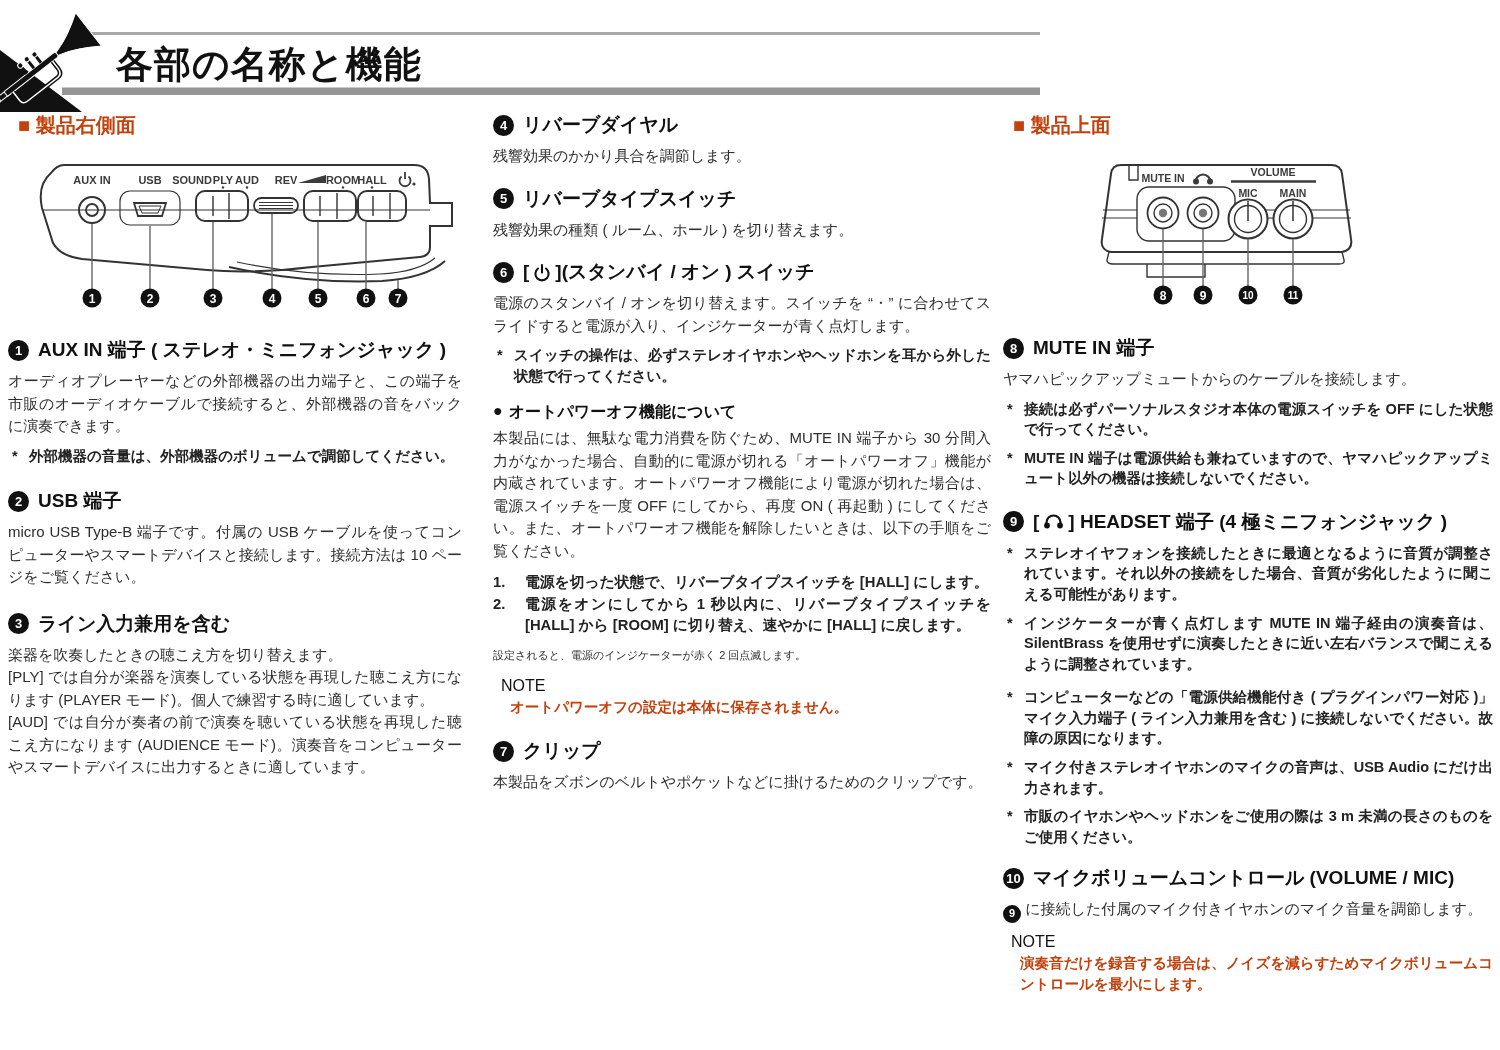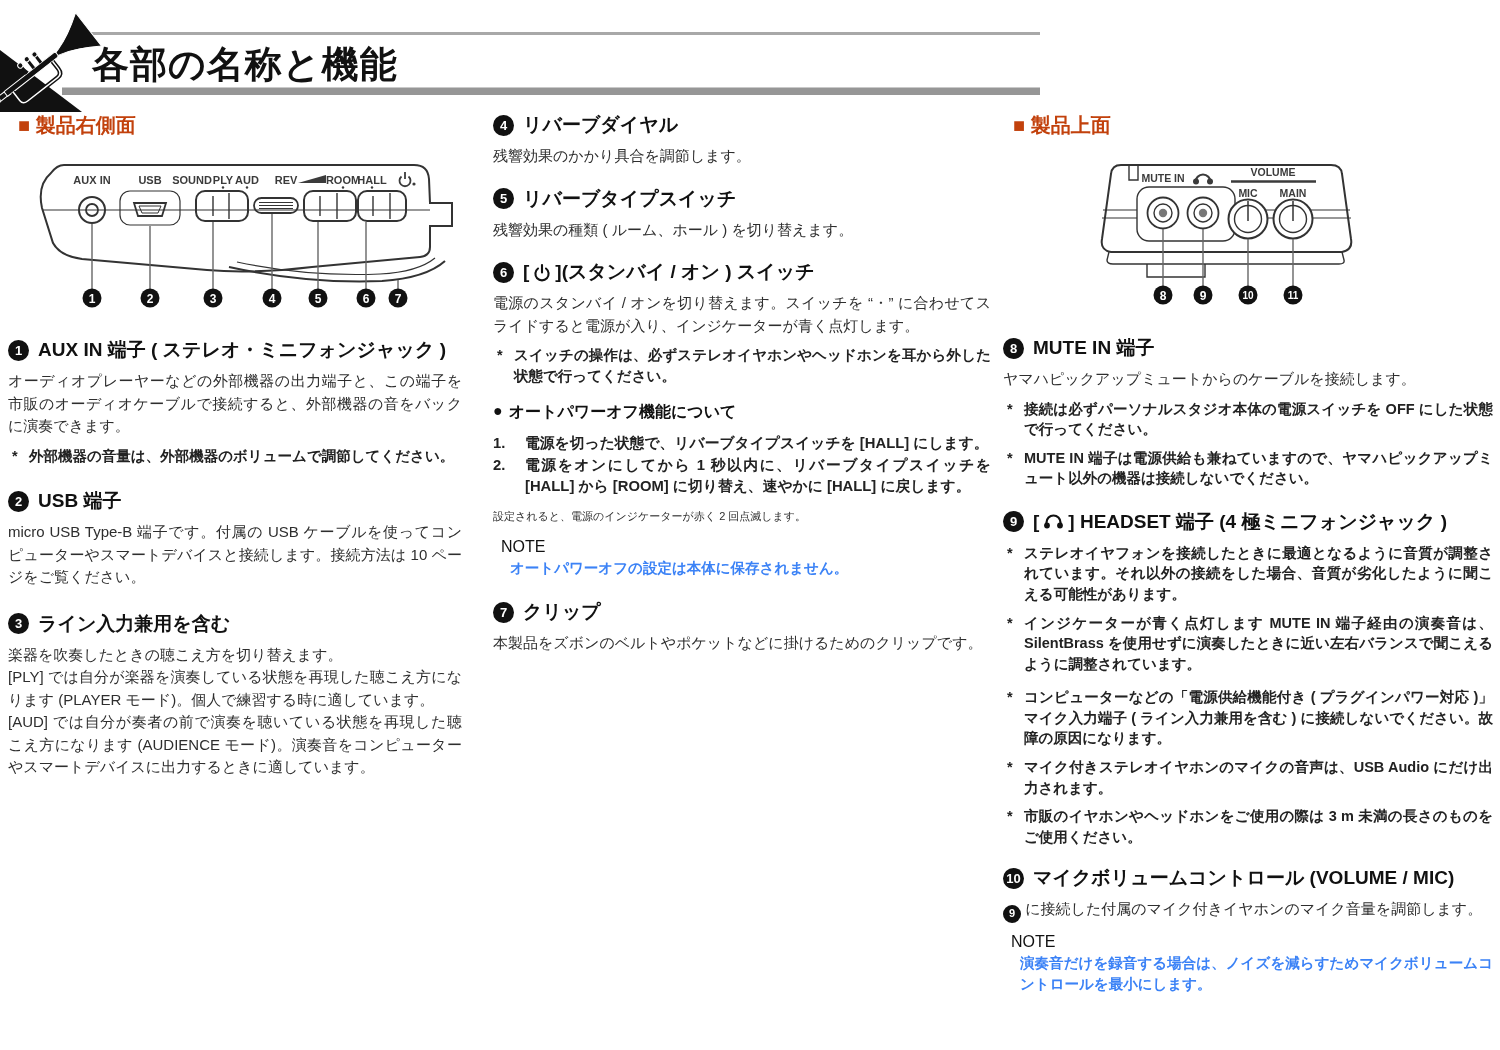--- a/index.html
+++ b/index.html
@@ -1,21 +1,21 @@
 <!DOCTYPE html>
 <html lang="ja"><head>
 <meta charset="utf-8">
 <style>
   html,body{margin:0;padding:0;background:#fff;}
   .page{position:relative;width:1500px;height:1050px;background:#fff;overflow:hidden;
         font-family:"Liberation Sans","DejaVu Sans",sans-serif;color:#2e2e2e;}
   
   .hdr-rule-top{position:absolute;left:78px;top:32px;width:962px;height:3px;background:#a8a8a8;}
   .hdr-rule-bot{position:absolute;left:62px;top:87px;width:978px;height:7px;background:#969696;border-top:1px solid #c9c9c9;}
-  .hdr-title{position:absolute;left:92px;top:40px;font-size:37px;font-weight:bold;color:#111;letter-spacing:1px;}
+  .hdr-title{position:absolute;left:116px;top:40px;font-size:37px;font-weight:bold;color:#111;letter-spacing:1px;}
   .hdr-icon{position:absolute;left:0;top:0;}
   
   .col{position:absolute;top:112px;}
   .col-left{left:8px;width:454px;}
   .col-mid{left:493px;width:498px;}
   .col-right{left:1003px;width:490px;}
   .h2{font-size:20px;font-weight:bold;color:#c2410c;margin:0 0 4px 10px;}
   .diagram{position:relative;}
   
   .sec{margin-top:18px;}
@@ -30,21 +30,21 @@
   .star-note .mark{flex:0 0 17px;text-align:left;padding-left:4px;}
   .star-note .ntext{flex:1;text-align:justify;}
   .bullet-h{display:flex;gap:6px;font-size:16px;font-weight:bold;color:#111;margin-top:16px;margin-bottom:4px;}
   .steps{margin-top:10px;}
   .step{display:flex;font-size:14.8px;font-weight:bold;color:#222;line-height:1.45;}
   .step .sn{flex:0 0 20px;}
   .step .stext{flex:1;text-align:justify;margin-left:12px;}
   .result{font-size:11px;line-height:1.5;margin-top:10px;}
   .notebox{margin-top:14px;margin-left:8px;}
   .notebox .nlabel{font-size:16px;font-weight:normal;color:#111;}
-  .notebox .nbody{font-size:14.5px;font-weight:bold;color:#3b82f6;line-height:1.45;margin-left:9px;margin-top:2px;text-align:justify;}
+  .notebox .nbody{font-size:14.5px;font-weight:bold;color:#c2410c;line-height:1.45;margin-left:9px;margin-top:2px;text-align:justify;}
   .inline-ref-line{font-size:15px;line-height:1.5;}
   .ticon{flex:0 0 auto;}
   svg text{font-family:"Liberation Sans","DejaVu Sans",sans-serif;}
 </style>
 </head>
 <body>
 
 <div class="page">
 
   <div class="hdr-rule-top"></div>
@@ -222,20 +222,21 @@
         <span class="mark">*</span>
         <span class="ntext">スイッチの操作は、必ずステレオイヤホンやヘッドホンを耳から外した状態で行ってください。</span>
       </div>
     </div>
 
     <div>
       <div class="bullet-h">
         <span>●</span>
         <span>オートパワーオフ機能について</span>
       </div>
+      <p class="body">本製品には、無駄な電力消費を防ぐため、MUTE IN 端子から 30 分間入力がなかった場合、自動的に電源が切れる「オートパワーオフ」機能が内蔵されています。オートパワーオフ機能により電源が切れた場合は、電源スイッチを一度 OFF にしてから、再度 ON ( 再起動 ) にしてください。また、オートパワーオフ機能を解除したいときは、以下の手順をご覧ください。</p>
       <div class="steps">
         <div class="step">
           <span class="sn">1.</span>
           <span class="stext">電源を切った状態で、リバーブタイプスイッチを [HALL] にします。</span>
         </div>
         <div class="step">
           <span class="sn">2.</span>
           <span class="stext">電源をオンにしてから 1 秒以内に、リバーブタイプスイッチを [HALL] から [ROOM] に切り替え、速やかに [HALL] に戻します。</span>
         </div>
       </div>

